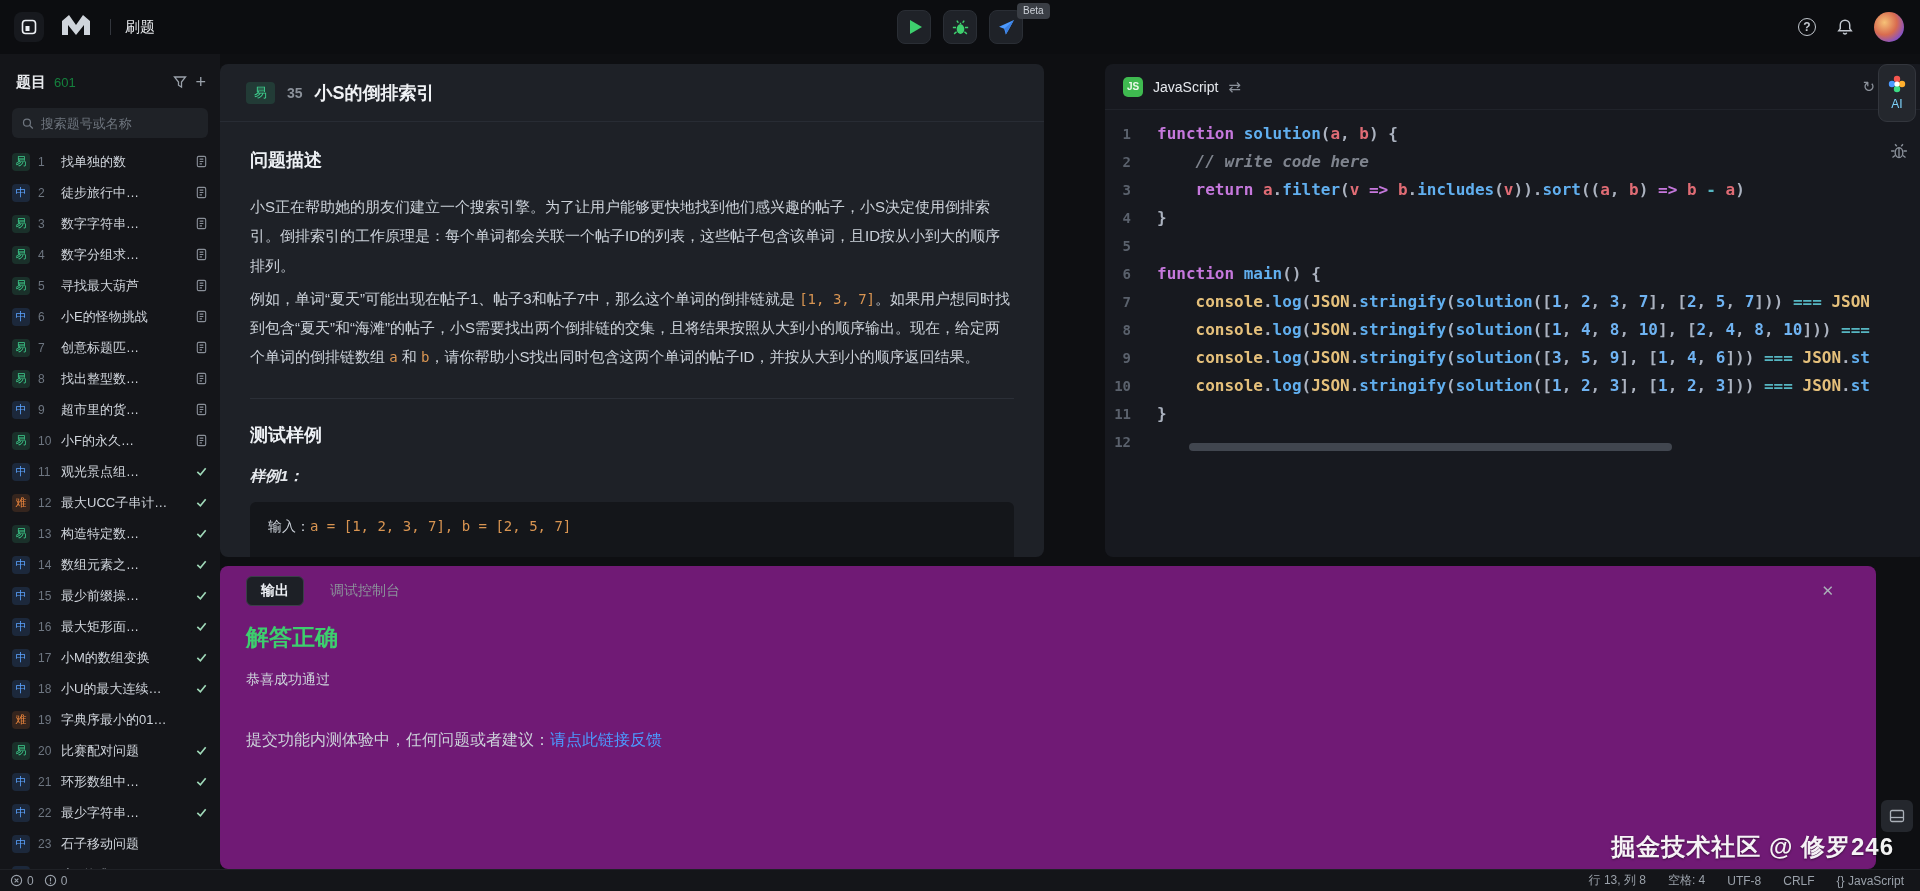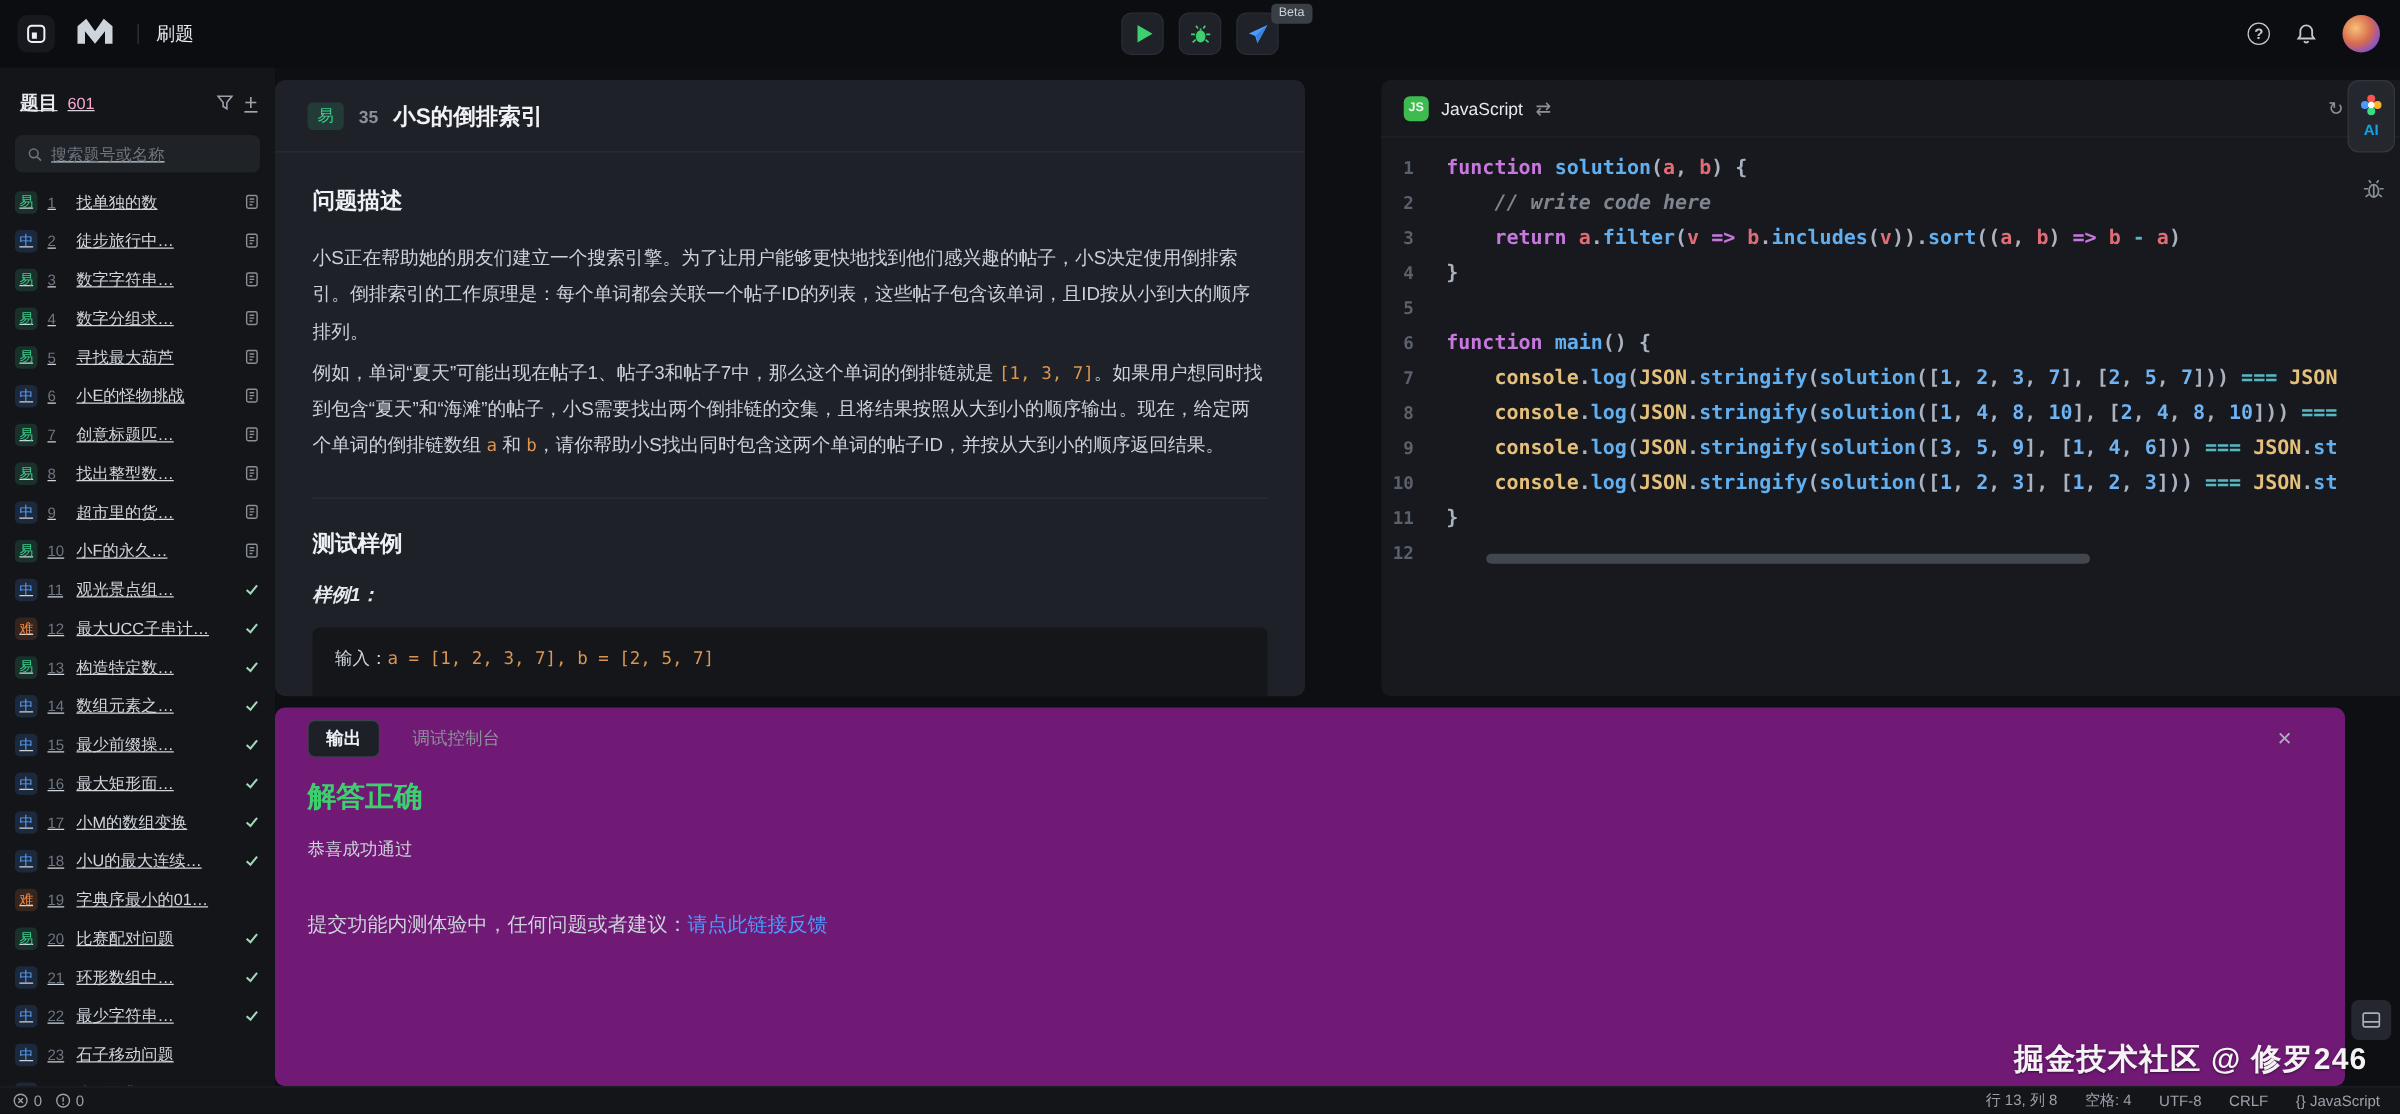--- a/index.html
+++ b/index.html
@@ -17,24 +17,24 @@
   .tb-divider { width:1px; height:16px; background:#33363d; }
   .app-name { font-size:15px; color:#e8eaed; font-weight:500; }
   .run-group { position:absolute; left:50%; top:10px; transform:translateX(-50%); display:flex; gap:12px; }
   .tb-btn { width:34px; height:34px; border-radius:8px; background:#1f2228; border:1px solid #2a2e35; display:flex; align-items:center; justify-content:center; cursor:pointer; position:relative; }
   .play-tri { width:0; height:0; border-left:12px solid #3ecf6e; border-top:7px solid transparent; border-bottom:7px solid transparent; margin-left:3px; }
   .beta { position:absolute; top:-8px; left:27px; background:#3a3e45; color:#cdd2d9; font-size:10px; line-height:1; padding:3px 6px; border-radius:4px; white-space:nowrap; }
   .tb-right { margin-left:auto; display:flex; align-items:center; gap:20px; padding-right:16px; }
   .help-icon { width:18px; height:18px; border:1.4px solid #c3c8cf; border-radius:50%; color:#c3c8cf; font-size:12px; display:flex; align-items:center; justify-content:center; font-weight:700; }
   .avatar { width:30px; height:30px; border-radius:50%; background:radial-gradient(circle at 35% 35%, #f6c177 0%, #d86b4f 45%, #7a4fd8 80%, #3d6bd8 100%); }
   
-  .sidebar { position:absolute; left:0; top:54px; width:220px; bottom:22px; background:#141519; display:flex; flex-direction:column; overflow:hidden;text-decoration:underline; }
+  .sidebar { position:absolute; left:0; top:54px; width:220px; bottom:22px; background:#141519; display:flex; flex-direction:column; overflow:hidden; }
   .sb-header { height:44px; display:flex; align-items:center; gap:8px; padding:12px 14px 0 16px; }
   .sb-title { font-size:15px; font-weight:700; color:#e8eaed; }
-  .sb-count { font-size:13px; color:#f9a8d4; }
+  .sb-count { font-size:13px; color:#15803d; }
   .sb-header .spacer { flex:1; }
   .sb-tool { color:#9aa1aa; display:flex; align-items:center; cursor:pointer; }
   .plus { font-size:18px; line-height:1; color:#9aa1aa; }
   .search-wrap { margin:10px 12px 8px; height:30px; background:#1f2227; border-radius:6px; display:flex; align-items:center; gap:7px; padding:0 10px; }
   .search-wrap input { background:transparent; border:none; outline:none; color:#c8cdd5; font-size:13px; width:100%; font-family:inherit; }
   .search-wrap input::placeholder { color:#6e757e; }
   .p-list { flex:1; overflow:hidden; }
   .p-row { display:flex; align-items:center; gap:8px; height:31px; padding:0 12px; cursor:pointer; }
   .p-num { color:#6e7681; font-size:12px; min-width:15px; flex:none; }
   .p-title { color:#d0d5dc; font-size:13px; white-space:nowrap; overflow:hidden; flex:1; }
@@ -79,21 +79,21 @@
   .tab-active { border:1px solid #3a3f48; background:#1d2026; border-radius:6px; padding:5px 14px; font-size:14px; color:#eef1f5; font-weight:700; cursor:pointer; }
   .tab-plain { color:#8b919a; font-size:14px; cursor:pointer; }
   .out-close { margin-left:auto; color:#aab0b8; font-size:15px; cursor:pointer; margin-right:16px; }
   .out-content { padding:6px 26px; }
   .result-title { color:#3dcf6e; font-size:23px; font-weight:700; }
   .result-sub { font-size:14px; color:#ccd2da; margin-top:18px; }
   .feedback { font-size:16px; color:#ccd2da; margin-top:41px; }
   .feedback a { color:#4c9aff; text-decoration:none; }
   
   .ai-btn { position:absolute; right:4px; top:64px; width:38px; height:58px; background:#24272d; border:1px solid #33363d; border-radius:9px; display:flex; flex-direction:column; align-items:center; justify-content:center; gap:4px; cursor:pointer; }
-  .ai-label { color:#0ea5e9; font-size:12px; font-weight:700;text-align:center; }
+  .ai-label { color:#7dd3fc; font-size:12px; font-weight:400;text-align:center; }
   .strip-bug { position:absolute; right:12px; top:142px; cursor:pointer; }
   .console-btn { position:absolute; right:7px; top:800px; width:32px; height:32px; background:#24272d; border-radius:6px; display:flex; align-items:center; justify-content:center; cursor:pointer; }
   
   .statusbar { position:absolute; left:0; right:0; bottom:0; height:22px; background:#141519; border-top:1px solid #1f2126; display:flex; align-items:center; font-size:12px; color:#9aa1aa; }
   .sb-left { display:flex; align-items:center; gap:10px; padding-left:10px; }
   .sb-item { display:flex; align-items:center; gap:4px; cursor:pointer; }
   .sb-right { margin-left:auto; display:flex; align-items:center; gap:22px; padding-right:16px; }
   .sb-right span { cursor:pointer; }
   
   .watermark { position:absolute; right:26px; bottom:28px; font-size:24px; font-weight:700; color:rgba(255,255,255,.95); letter-spacing:1px; z-index:5; text-shadow:0 1px 2px rgba(0,0,0,.5); }

